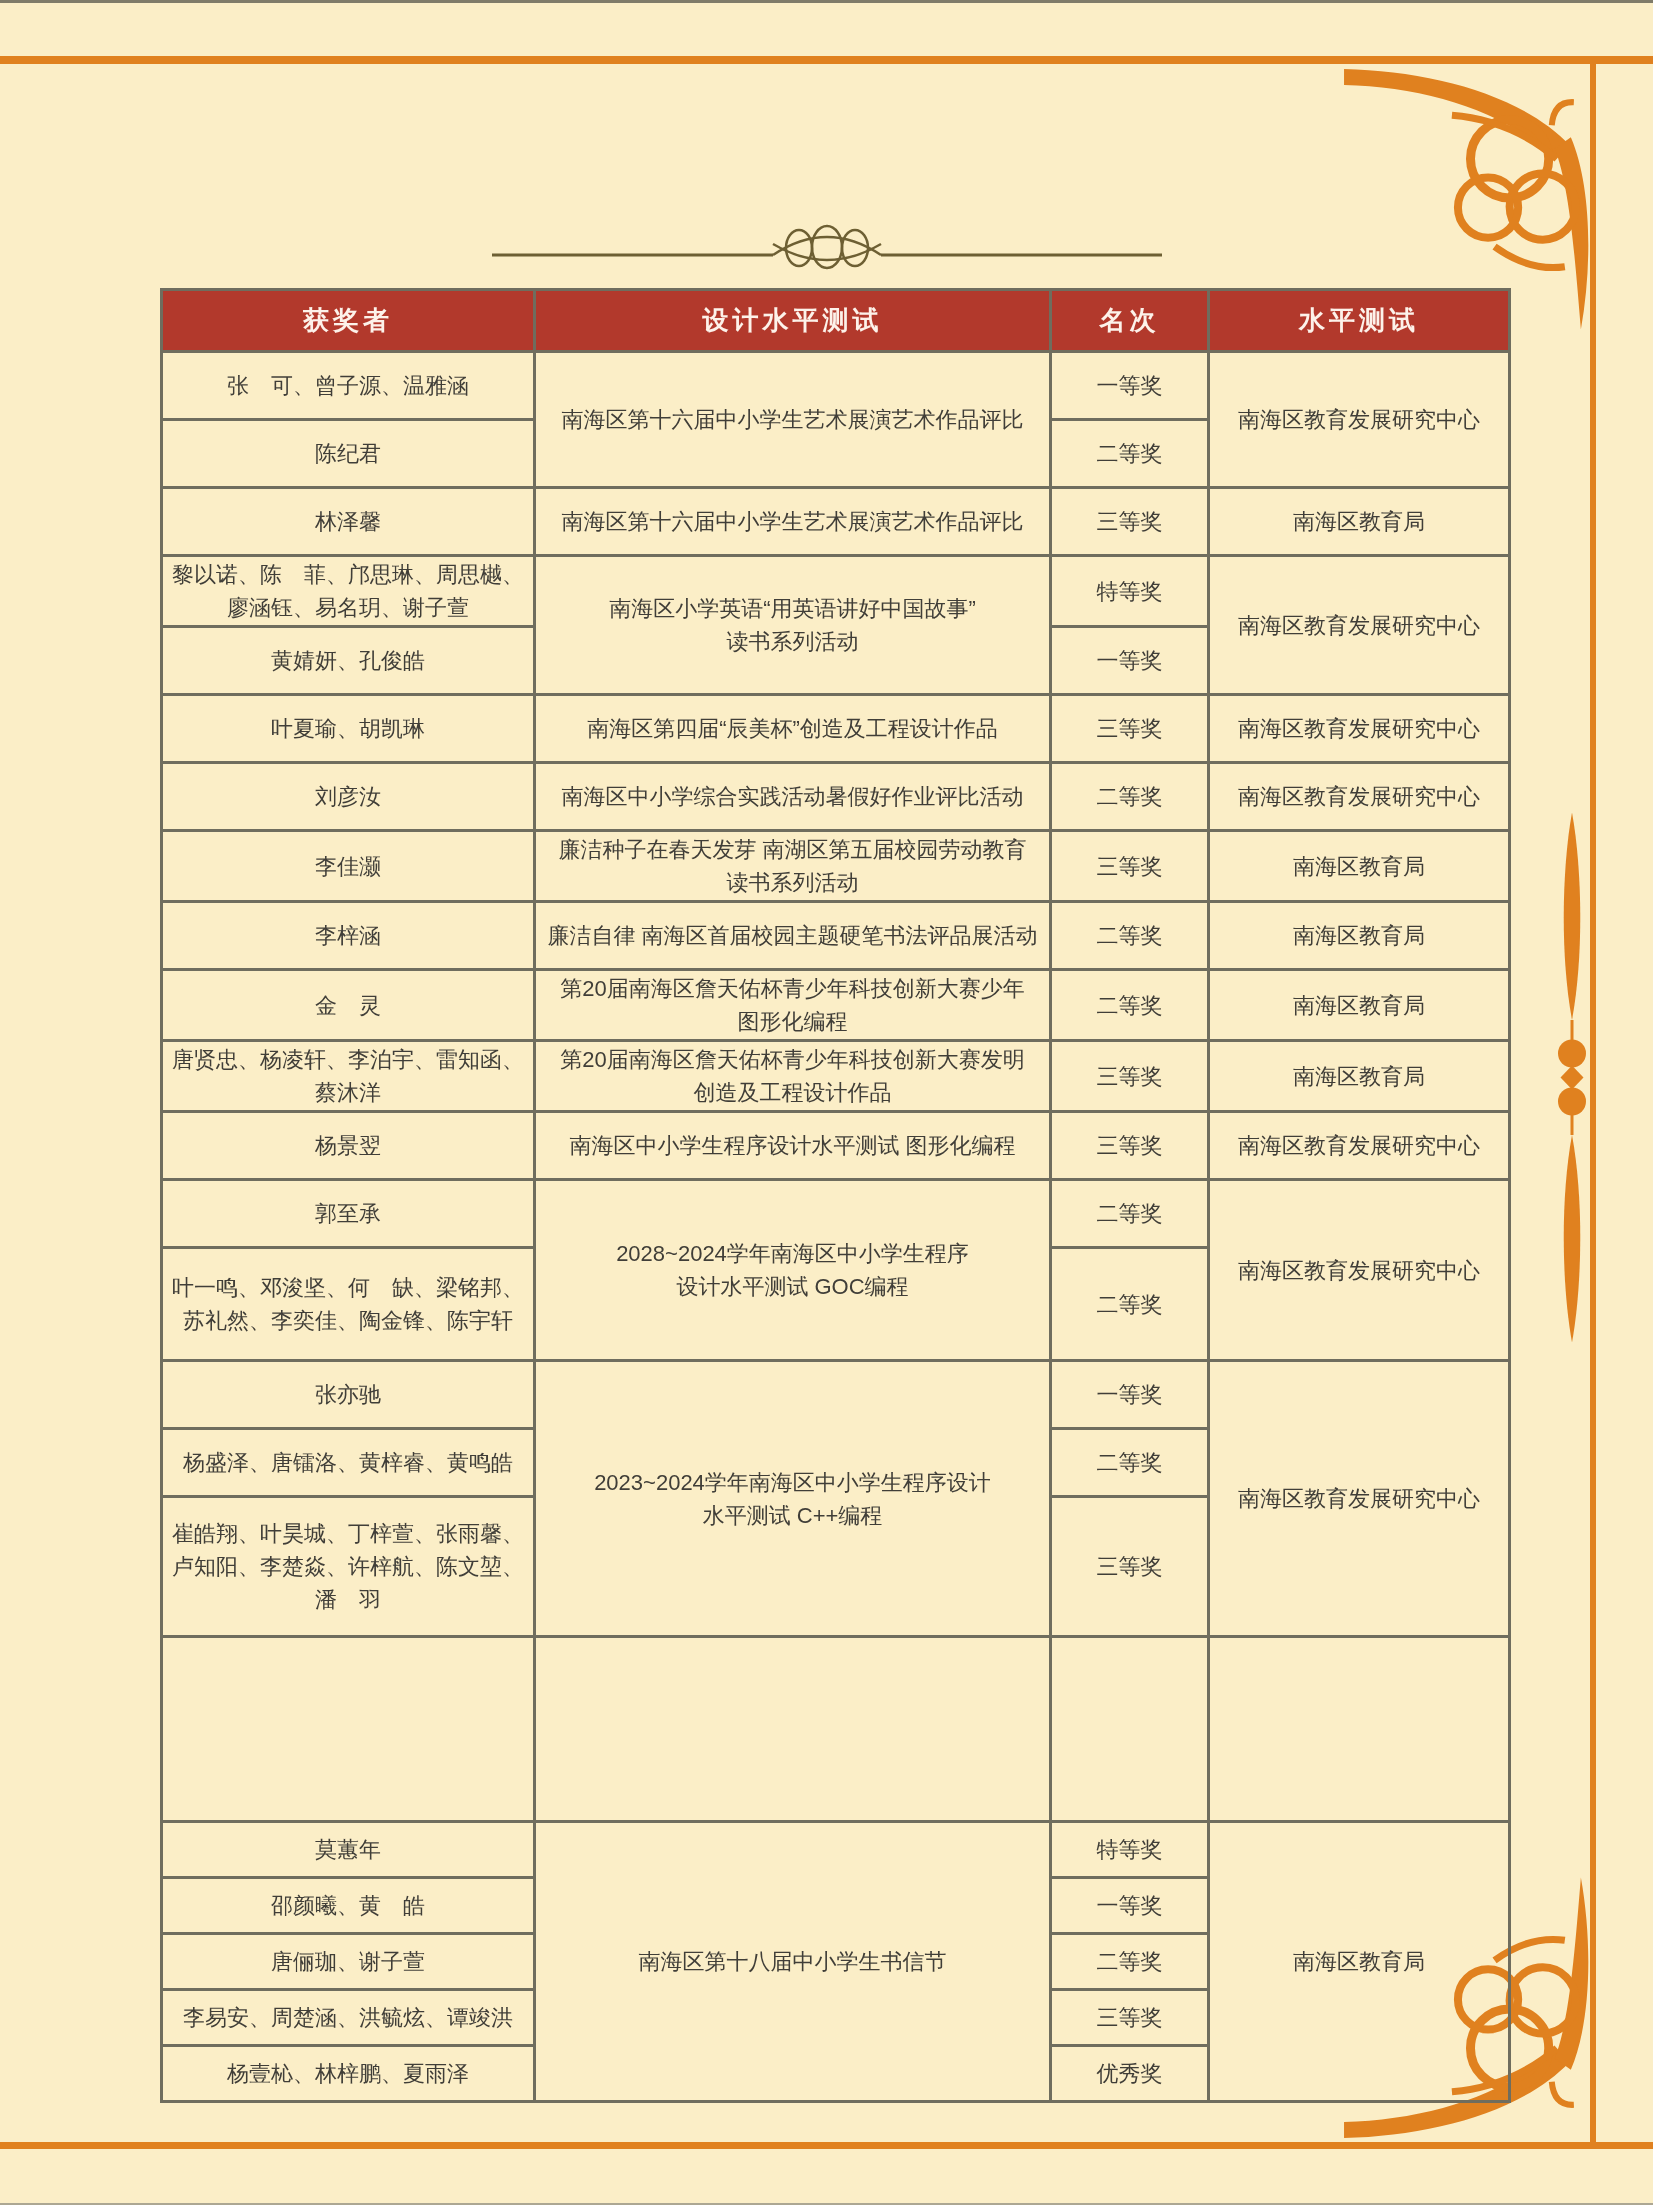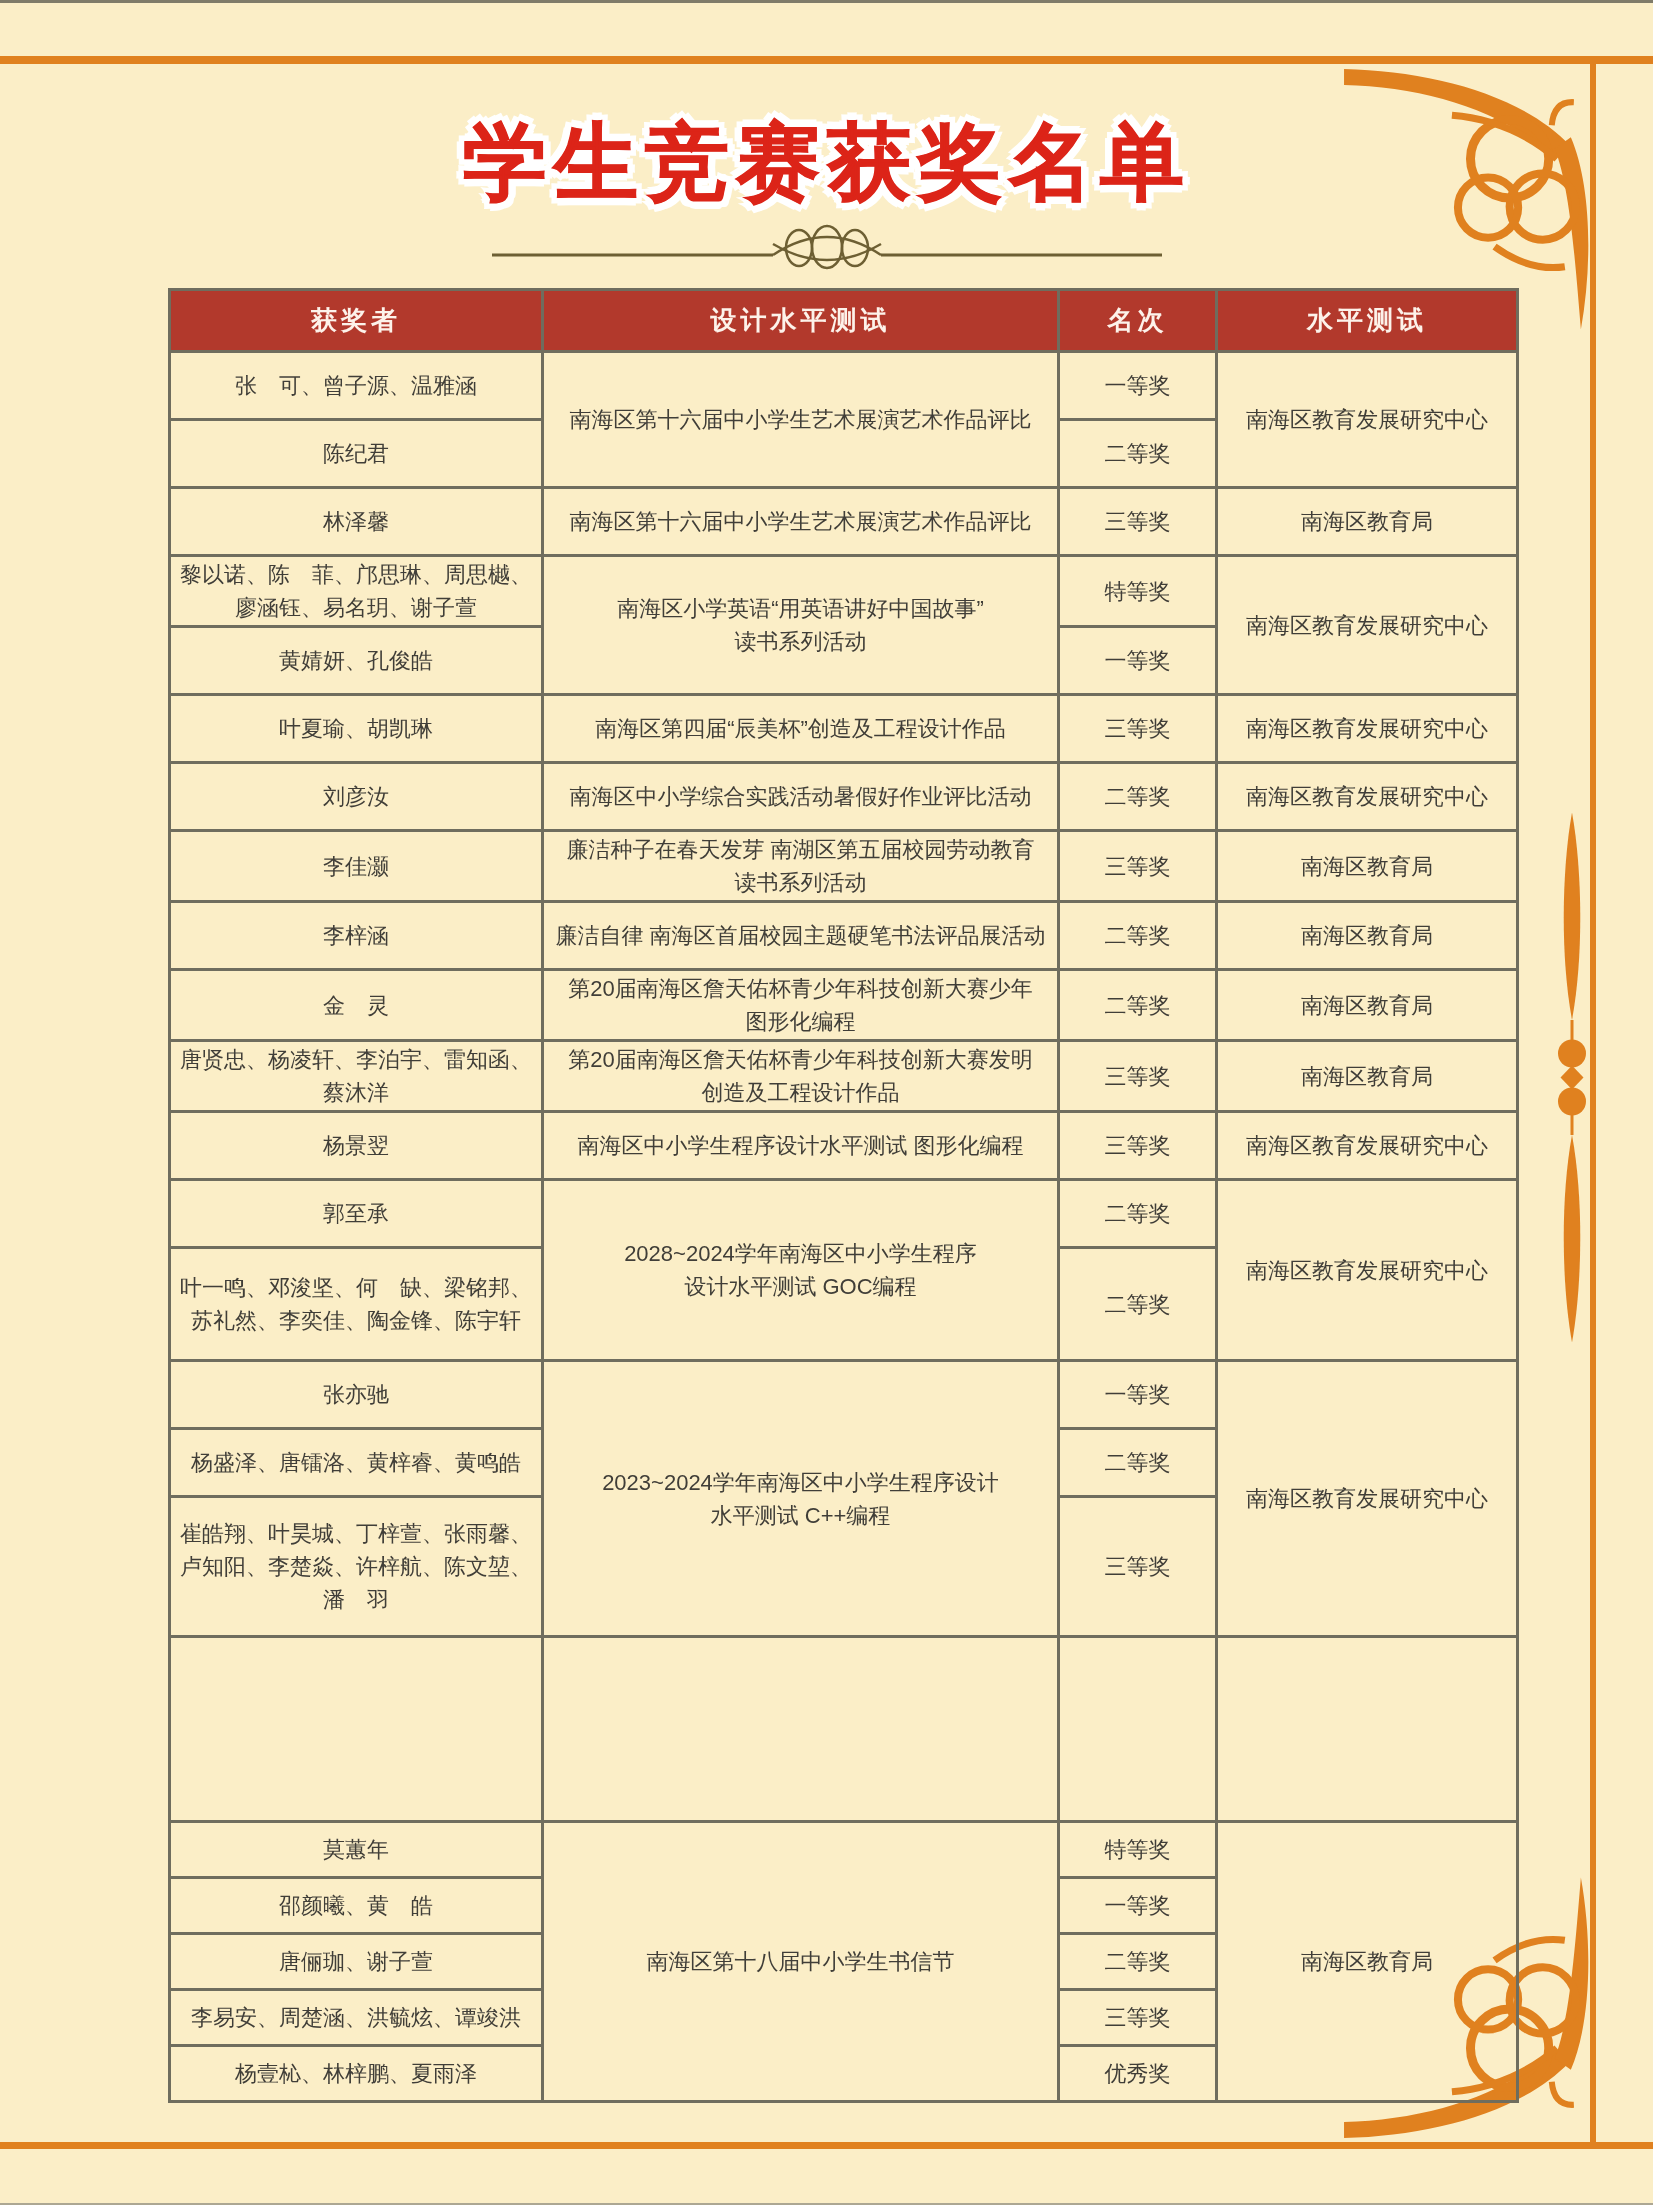--- a/index.html
+++ b/index.html
@@ -22,21 +22,21 @@
     position:absolute; top:106px; left:0; width:100%;
     text-align:center; font-size:84px; font-weight:900;
     color:#dc2418; letter-spacing:7px;
     -webkit-text-stroke:1px #dc2418;
     text-shadow:
       -6px -6px 0 #fff, 6px -6px 0 #fff, -6px 6px 0 #fff, 6px 6px 0 #fff,
       -8px 0 0 #fff, 8px 0 0 #fff, 0 -8px 0 #fff, 0 8px 0 #fff;
   }
   .divider{position:absolute;top:216px;left:0;width:100%;text-align:center;}
   table.awards{
-    position:absolute; left:168px; top:288px;
+    position:absolute; left:160px; top:288px;
     width:1349px; border-collapse:collapse; table-layout:fixed;
   }
   table.awards th, table.awards td{
     border:3px solid #6f6d5e; vertical-align:middle; text-align:center;
     white-space:pre-line; overflow:hidden; padding:1px 4px;
   }
   table.awards th{
     background:#b2392c; color:#fdf2ea; font-size:26px; font-weight:bold;
     letter-spacing:4px; height:59px; padding:0;
   }
@@ -101,21 +101,20 @@
         <rect x="37" y="415" width="6" height="42"></rect>
         <circle cx="40" cy="482" r="28"></circle>
         <path d="M40,506 L63,530 L40,554 L17,530 Z"></path>
         <circle cx="40" cy="578" r="28"></circle>
         <rect x="37" y="603" width="6" height="42"></rect>
         <path d="M40,1060 C60,950 64,775 40,645 C16,775 20,950 40,1060 Z"></path>
       </g>
     </svg>
   </div>
 
-  <div class="title">学生竞赛获奖名单</div>
 
   <div class="divider">
     <svg width="672" height="60" viewBox="0 0 1340 120">
       <g stroke="#6d5f33" fill="none">
         <line x1="0" y1="78" x2="562" y2="78" stroke-width="6"></line>
         <line x1="778" y1="78" x2="1340" y2="78" stroke-width="6"></line>
         <ellipse cx="614" cy="64" rx="26" ry="36" stroke-width="5"></ellipse>
         <ellipse cx="670" cy="62" rx="30" ry="42" stroke-width="5"></ellipse>
         <ellipse cx="726" cy="64" rx="26" ry="36" stroke-width="5"></ellipse>
         <path d="M562,78 Q670,6 778,78" stroke-width="5"></path>

